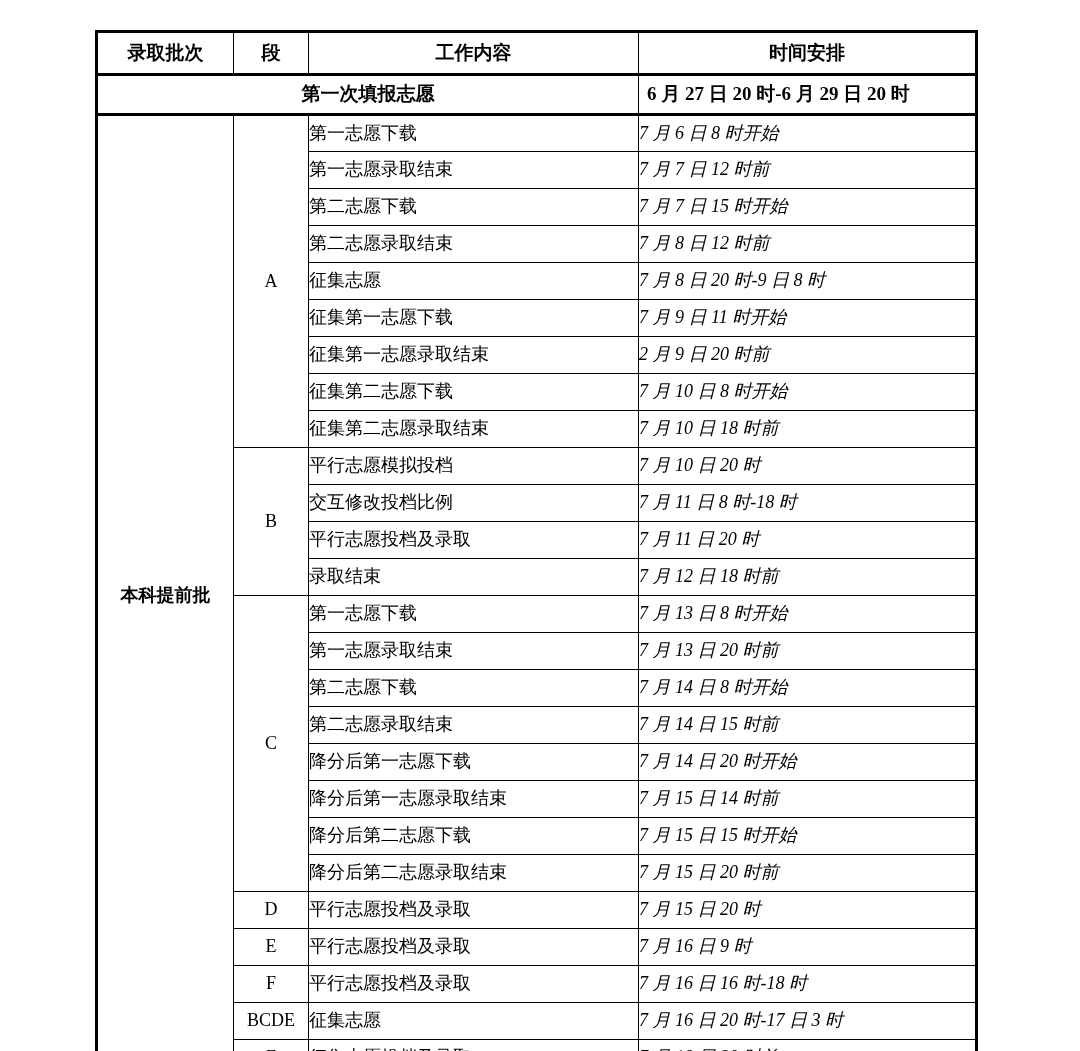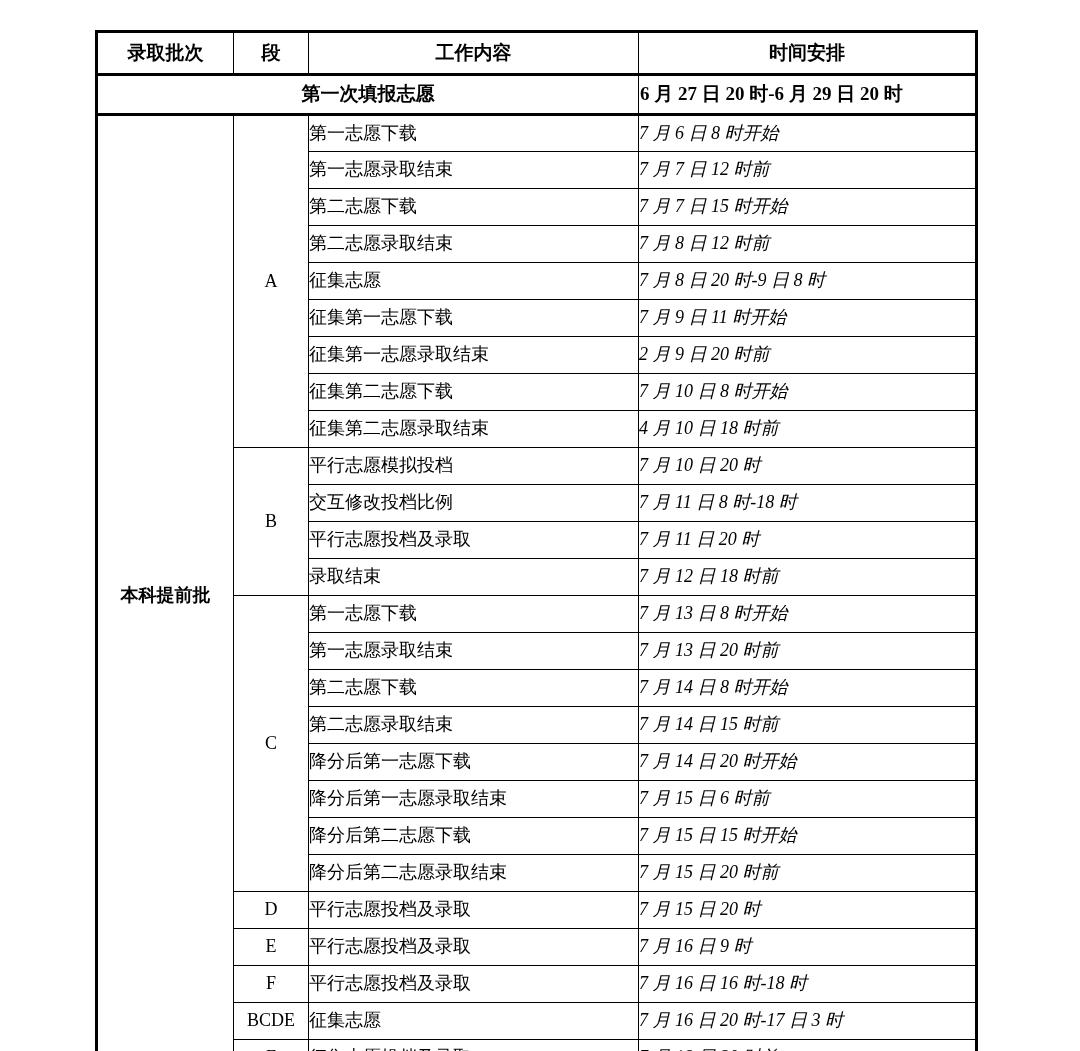--- a/index.html
+++ b/index.html
@@ -52,21 +52,21 @@
     border-bottom: 3px solid #000;
   }
   tr.first-fill-row td {
     height: 37px;
     font-weight: bold;
     font-size: 19px;
     vertical-align: middle;
     border-bottom: 3px solid #000;
   }
   tr.first-fill-row td.ff-label { text-align: center; }
-  tr.first-fill-row td.ff-time { text-align: left; padding-left: 1px; }
+  tr.first-fill-row td.ff-time { text-align: left; padding-left: 8px; }
   tbody.sched-body tr { height: 37px; }
   td.batch-cell {
     text-align: center;
     vertical-align: middle;
     font-weight: bold;
     font-size: 19px;
   }
   td.seg-cell {
     text-align: center;
     vertical-align: middle;
@@ -140,21 +140,21 @@
         <tr>
           <td class="content-cell">征集第一志愿录取结束</td>
           <td class="time-cell">2 月 9 日 20 时前</td>
         </tr>
         <tr>
           <td class="content-cell">征集第二志愿下载</td>
           <td class="time-cell">7 月 10 日 8 时开始</td>
         </tr>
         <tr>
           <td class="content-cell">征集第二志愿录取结束</td>
-          <td class="time-cell">4 月 10 日 18 时前</td>
+          <td class="time-cell">7 月 10 日 18 时前</td>
         </tr>
         <tr>
           <td rowspan="4" class="seg-cell">B</td>
           <td class="content-cell">平行志愿模拟投档</td>
           <td class="time-cell">7 月 10 日 20 时</td>
         </tr>
         <tr>
           <td class="content-cell">交互修改投档比例</td>
           <td class="time-cell">7 月 11 日 8 时-18 时</td>
         </tr>
@@ -182,21 +182,21 @@
         <tr>
           <td class="content-cell">第二志愿录取结束</td>
           <td class="time-cell">7 月 14 日 15 时前</td>
         </tr>
         <tr>
           <td class="content-cell">降分后第一志愿下载</td>
           <td class="time-cell">7 月 14 日 20 时开始</td>
         </tr>
         <tr>
           <td class="content-cell">降分后第一志愿录取结束</td>
-          <td class="time-cell">7 月 15 日 6 时前</td>
+          <td class="time-cell">7 月 15 日 14 时前</td>
         </tr>
         <tr>
           <td class="content-cell">降分后第二志愿下载</td>
           <td class="time-cell">7 月 15 日 15 时开始</td>
         </tr>
         <tr>
           <td class="content-cell">降分后第二志愿录取结束</td>
           <td class="time-cell">7 月 15 日 20 时前</td>
         </tr>
         <tr>

